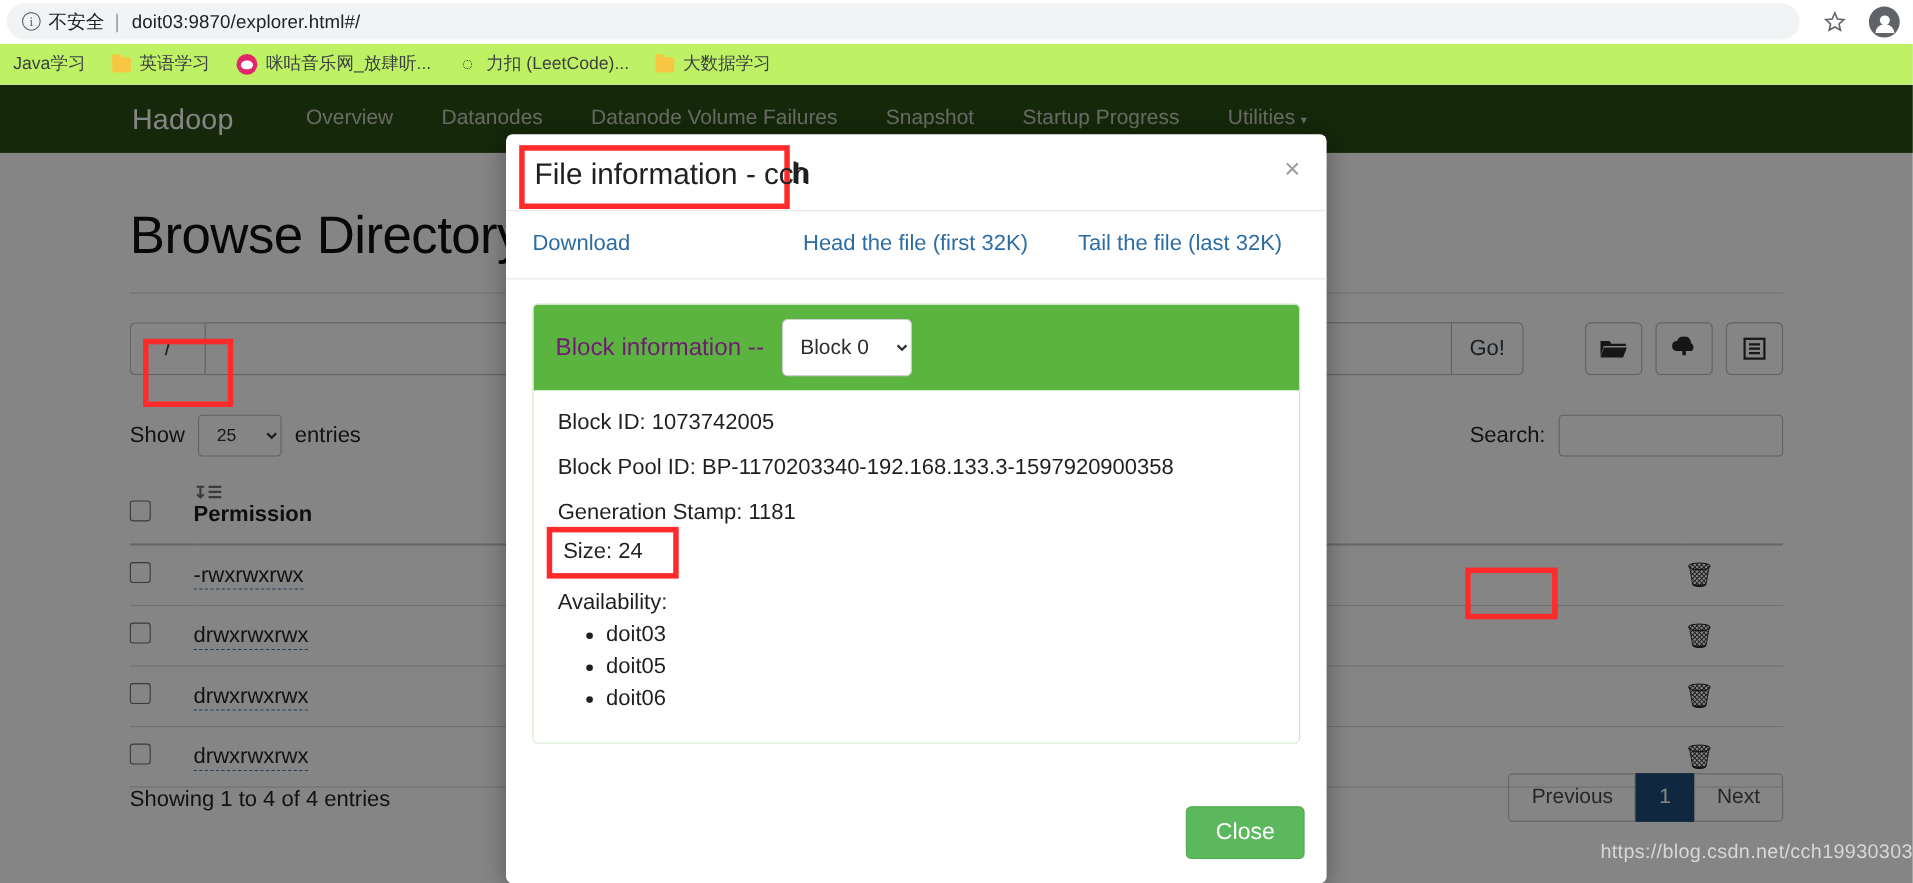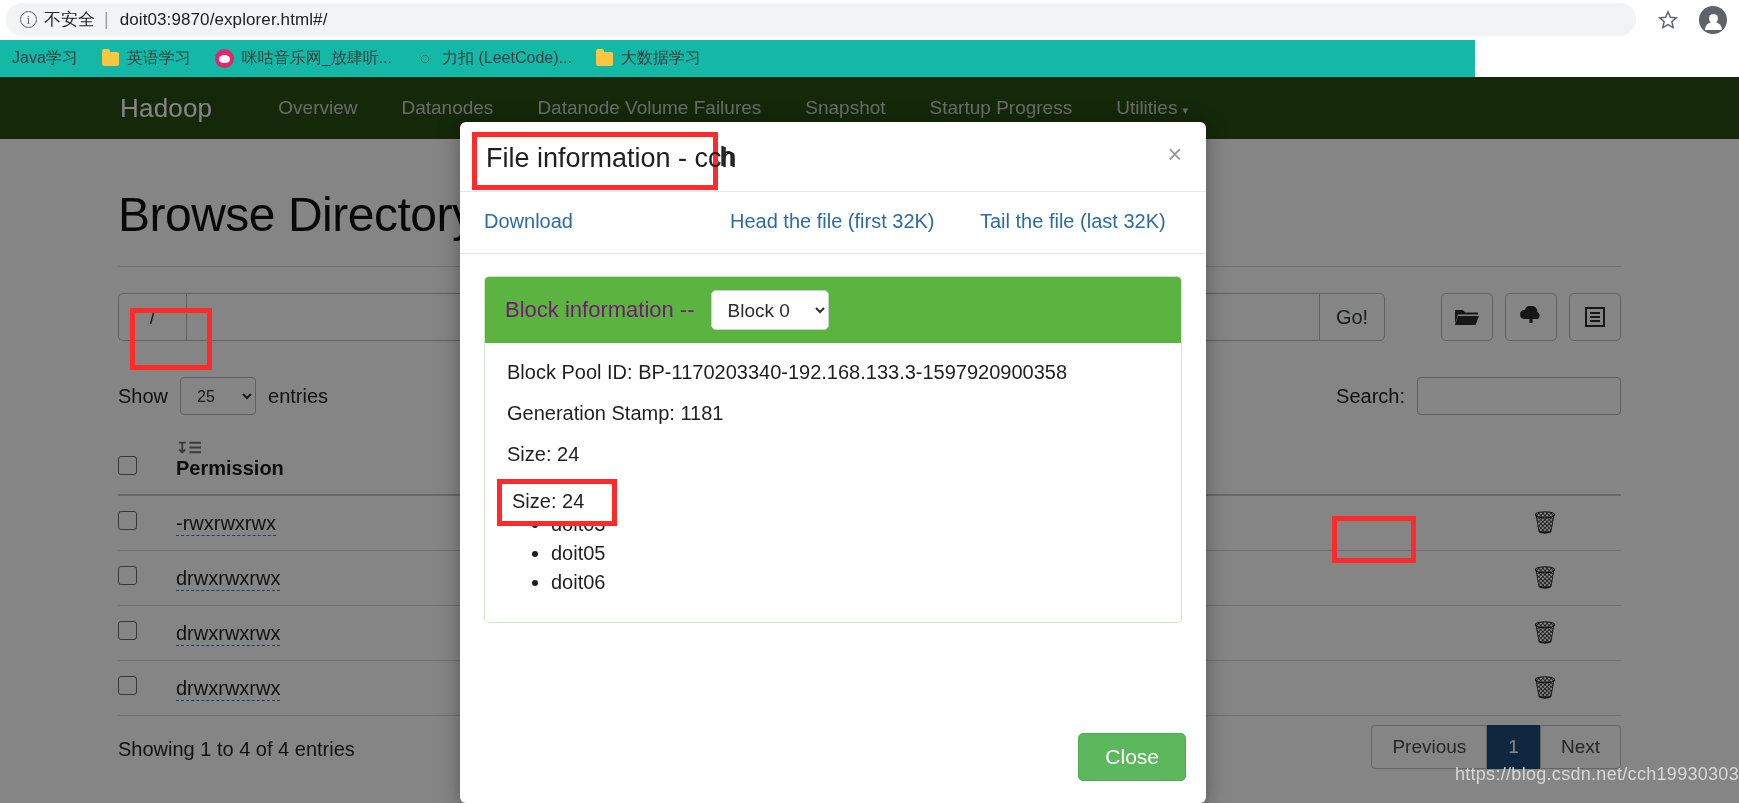--- a/index.html
+++ b/index.html
@@ -43,24 +43,24 @@
   .profile-icon {
     position: absolute; right: 12px; top: 6px; width: 28px; height: 28px;
     border-radius: 50%; background: #5f6368;
     display: flex; align-items: center; justify-content: center;
   }
   .profile-icon .head { width: 9px; height: 9px; border-radius: 50%; background: #fff; position: relative; top: -2px;}
   .profile-icon .body { width: 17px; height: 8px; border-radius: 9px 9px 0 0; background: #fff; position: absolute; bottom: 4px;}
 
   
   .bookmarks {
-    position: absolute; left: 0; top: 40px; width: 1475px; height: 37px;
+    position: absolute; left: 0; top: 40px; width: 1739px; height: 37px;
     display: flex; align-items: center; padding-left: 0px; gap: 0;
     font-size: 16px; color: #3c4043;
-    background: #14b8a6;
+    background: #bef264;
   }
   .bm {
     display: flex; align-items: center; gap: 8px;
     padding: 4px 12px; border-radius: 4px; white-space: nowrap;
   }
   .bm-folder {
     width: 17px; height: 14px; background: #f7c744; border-radius: 2px;
     position: relative; flex: 0 0 auto;
   }
   .bm-folder:after {
@@ -142,21 +142,21 @@
     margin-left: 43px;
   }
   .th-stack { display:block; }
   .cb {
     width: 19px; height: 19px; border: 1px solid #6d6d6d; border-radius: 3px;
     display: inline-block; background: transparent;
   }
   .dashed { border-bottom: 1px dashed #4a7aa7; padding-bottom:1px; }
   .link { color: #2b5f86; }
   .trash { color:#2b2b2b; font-size: 22px;}
-  .showing { font-size: 20px; color: #232323; margin-top: 22px; }
+  .showing { font-size: 20px; color: #232323; }
   .pager { display:flex; justify-content:flex-end; margin-top: -36px;}
   .pg {
     border: 1px solid #c2c2c2; padding: 10px 20px; font-size: 19px; color: #4a4a4a;
     background: transparent;
   }
   .pg.first { border-radius: 4px 0 0 4px; }
   .pg.last { border-radius: 0 4px 4px 0; }
   .pg.active { background: #1f4e79; color:#fff; border-color:#1f4e79;}
 
   .dim-overlay {
@@ -189,21 +189,21 @@
   .modal-links a { color: #2b6ca3; text-decoration: none; }
   .ml1 { width: 246px; } .ml2 { width: 250px; }
   .modal-body { padding: 22px 24px 0 24px; flex: 1; }
 
   .panel { border: 1px solid #cfe5c6; border-radius: 5px; overflow: hidden; }
   .panel-head {
     background: #5cb440; padding: 13px 20px; display:flex; align-items:center; gap: 16px;
   }
   .panel-head-title { color:#701a75; font-size: 22px; }
   .block-select {
-    height: 40px; min-width: 118px; border: 1px solid #cfcfcf; border-radius: 5px;
+    height: 52px; min-width: 118px; border: 1px solid #cfcfcf; border-radius: 5px;
     background:#fff; font-size: 19px; color:#2d2d2d; padding: 0 8px 0 12px;
   }
   .panel-body { padding: 18px 22px 22px 22px; background: #fff; }
   .panel-body p { margin: 0 0 18px 0; font-size: 20px; color: #1f1f1f; }
   .panel-body ul { margin: 6px 0 0 0; padding-left: 44px; }
   .panel-body li { font-size: 20px; color: #1f1f1f; margin-bottom: 6px; }
 
   .modal-footer {
     padding: 16px 20px 22px 24px; display:flex; justify-content:flex-end;
   }
@@ -406,20 +406,21 @@
 
   <div class="modal-body">
     <div class="panel">
       <div class="panel-head">
         <span class="panel-head-title">Block information --</span>
         <select class="block-select">
           <option>Block 0</option>
         </select>
       </div>
       <div class="panel-body">
+        <p>Block ID: 1073742005</p>
         <p>Block Pool ID: BP-1170203340-192.168.133.3-1597920900358</p>
         <p>Generation Stamp: 1181</p>
         <p>Size: 24</p>
         <p style="margin-bottom:6px">Availability:</p>
         <ul>
           <li>doit03</li>
           <li>doit05</li>
           <li>doit06</li>
         </ul>
       </div>

